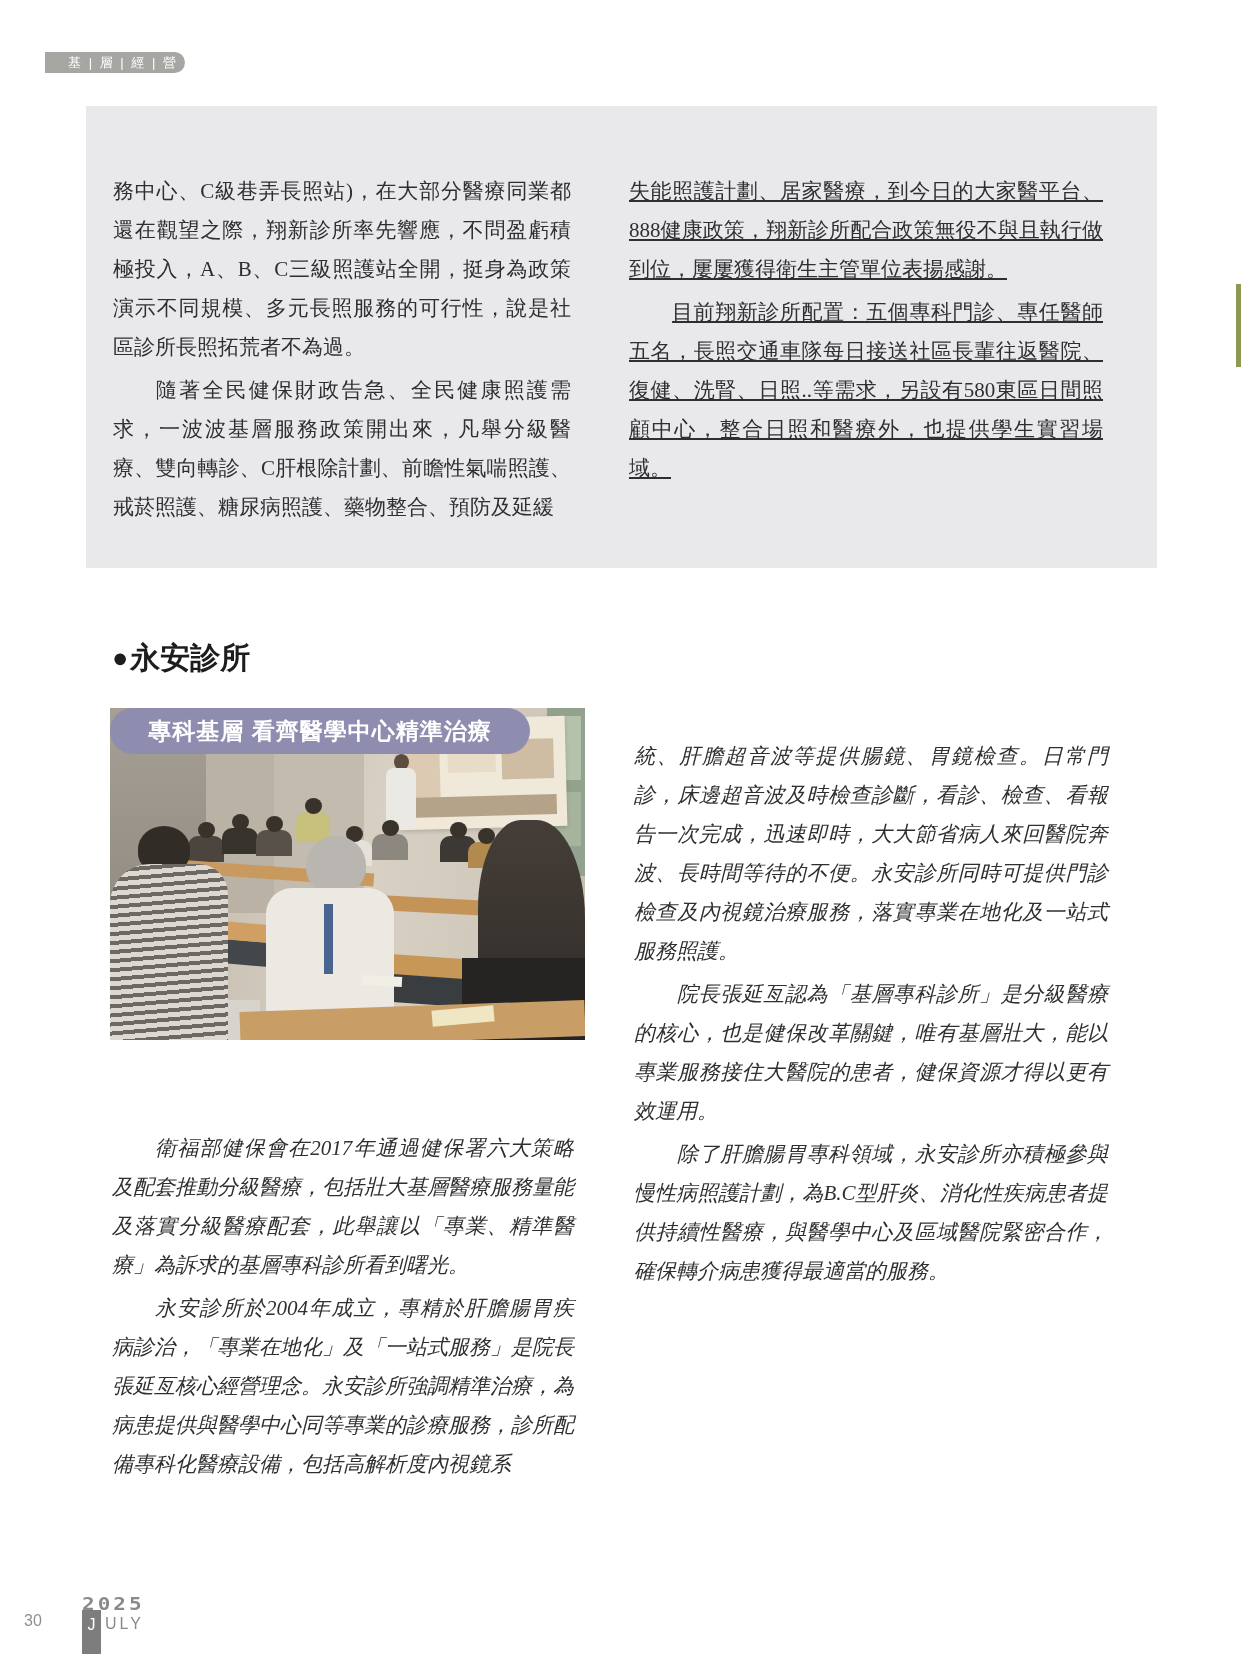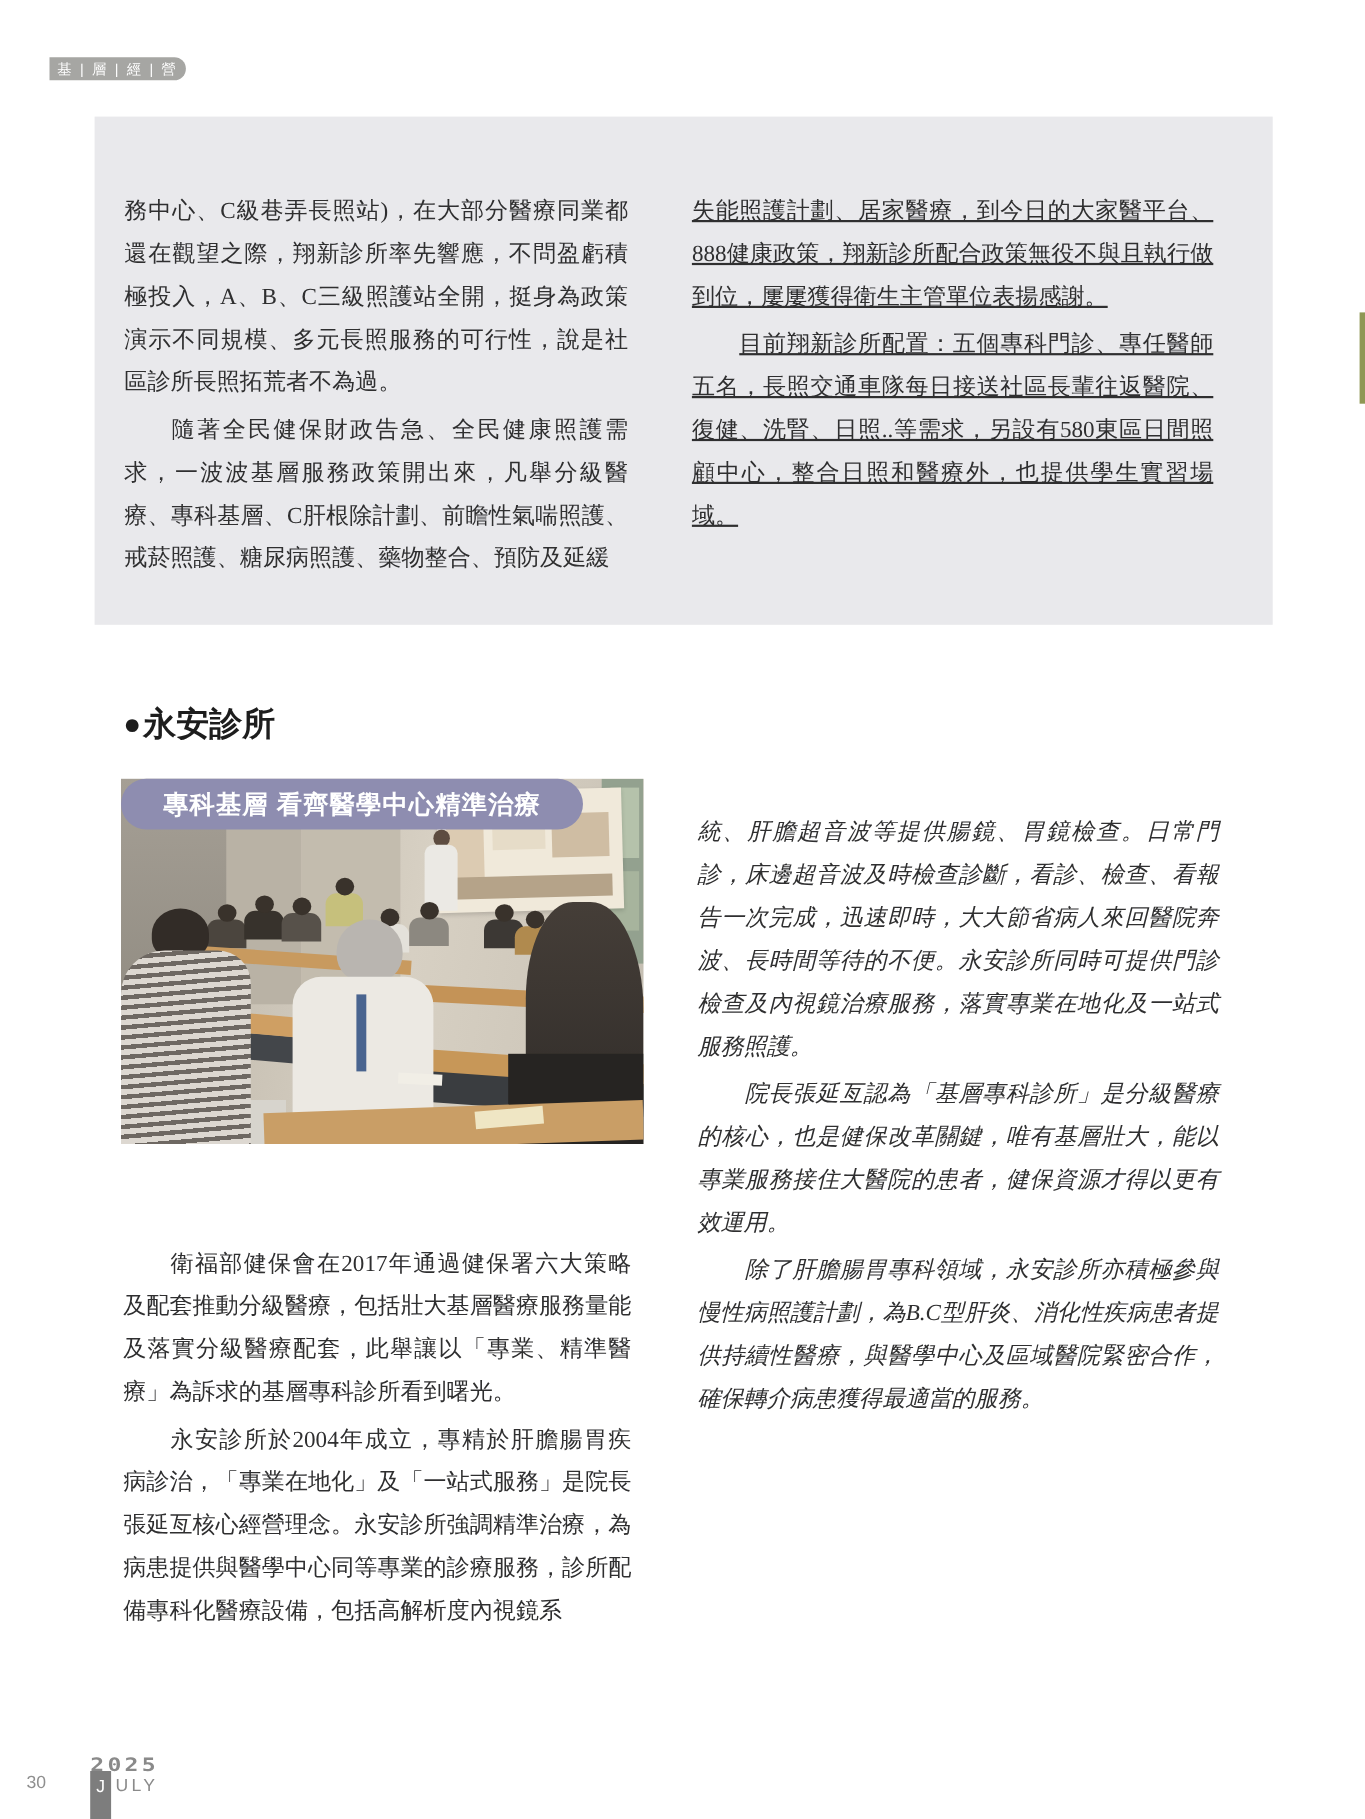--- a/index.html
+++ b/index.html
@@ -3,21 +3,21 @@
 <meta charset="utf-8">
 <style>
   html,body{margin:0;padding:0;background:#ffffff;}
   .page{position:relative;width:1241px;height:1654px;background:#ffffff;overflow:hidden;
         font-family:"Liberation Serif","DejaVu Serif",serif;}
 
   
   .tag-badge{position:absolute;left:45px;top:52px;width:124px;height:21px;
     background:#a6a6a3;color:#ffffff;font-family:"Liberation Sans","DejaVu Sans",sans-serif;
     font-size:13px;letter-spacing:2px;display:flex;align-items:center;justify-content:center;
-    border-radius:0 11px 11px 0;}
+    border-radius:0 11px 11px 0;padding-left:16px;}
 
   
   .edge-tab{position:absolute;right:0;top:284px;width:5px;height:83px;background:#8f9754;}
 
   
   .top-box{position:absolute;left:86px;top:106px;width:1071px;height:462px;background:#e9e9ec;
     box-sizing:border-box;padding:66px 45px 0 27px;display:flex;gap:58px;}
   .bodytext{font-size:21px;line-height:39px;text-align:justify;color:#2f2f30;}
   .topcol-l{width:458px;}
   .topcol-r{width:474px;text-decoration:underline;}
@@ -38,21 +38,21 @@
 
   
   .photo{position:absolute;left:110px;top:708px;width:475px;height:332px;overflow:hidden;z-index:1;
     background:linear-gradient(100deg,#b3ada3 0%,#c9c2b5 28%,#d7d0c3 55%,#cfc8bb 80%,#c2bcb0 100%);}
   .ph{position:absolute;}
   .person{position:absolute;border-radius:10px 10px 0 0;}
   .person::before{content:"";position:absolute;top:-14px;left:50%;margin-left:-8px;width:17px;height:16px;
     border-radius:50%;background:#39322b;}
 
   
-  .art-left{position:absolute;left:112px;top:1129px;width:462px;}
+  .art-left{position:absolute;left:112px;top:1129px;width:462px;font-style:italic;}
   .art-right{position:absolute;left:634px;top:737px;width:474px;font-style:italic;}
 
   .more-badge{display:inline-block;vertical-align:-4px;margin-left:8px;}
 
   
   .footer-page-num{position:absolute;left:24px;top:1612px;font-family:"Liberation Sans",sans-serif;
     font-size:16px;color:#8f8f8f;}
   .logo-year{position:absolute;left:82px;top:1592px;font-family:"DejaVu Sans Mono",monospace;
     font-weight:bold;font-size:21px;letter-spacing:3px;color:#8a8a8a;transform:scaleY(.8);}
   .logo-bar{position:absolute;left:82px;top:1610px;width:19px;height:44px;background:#7d7d7d;
@@ -68,21 +68,21 @@
 
   <div class="tag-badge">
     <span>基 | 層 | 經 | 營</span>
   </div>
 
   <div class="edge-tab"></div>
 
   <div class="top-box">
     <div class="bodytext topcol-l">
       <p class="cont">務中心、C級巷弄長照站)，在大部分醫療同業都還在觀望之際，翔新診所率先響應，不問盈虧積極投入，A、B、C三級照護站全開，挺身為政策演示不同規模、多元長照服務的可行性，說是社區診所長照拓荒者不為過。</p>
-      <p>隨著全民健保財政告急、全民健康照護需求，一波波基層服務政策開出來，凡舉分級醫療、專科基層、C肝根除計劃、前瞻性氣喘照護、戒菸照護、糖尿病照護、藥物整合、預防及延緩</p>
+      <p>隨著全民健保財政告急、全民健康照護需求，一波波基層服務政策開出來，凡舉分級醫療、雙向轉診、C肝根除計劃、前瞻性氣喘照護、戒菸照護、糖尿病照護、藥物整合、預防及延緩</p>
     </div>
     <div class="bodytext topcol-r">
       <p class="cont">失能照護計劃、居家醫療，到今日的大家醫平台、888健康政策，翔新診所配合政策無役不與且執行做到位，屢屢獲得衛生主管單位表揚感謝。</p>
       <p>目前翔新診所配置：五個專科門診、專任醫師五名，長照交通車隊每日接送社區長輩往返醫院、復健、洗腎、日照..等需求，另設有580東區日間照顧中心，整合日照和醫療外，也提供學生實習場域。</p>
     </div>
   </div>
 
   <div class="section-title">
     <span class="bullet">●</span>
     <span>永安診所</span>

